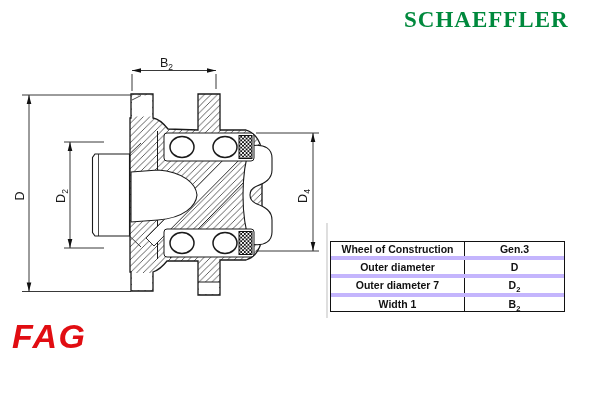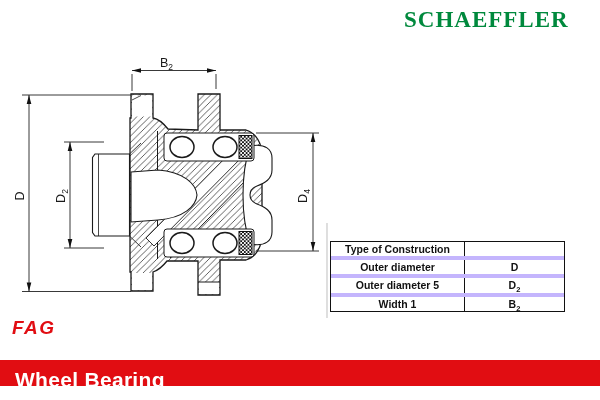--- a/index.html
+++ b/index.html
@@ -13,21 +13,21 @@
   
   .spec-table{position:absolute;left:330px;top:241px;width:233px;border:1.5px solid #111;background:#fff;}
   .spec-row{display:flex;border-top:4px solid #c4b5fd;}
   .spec-row:first-child{border-top:none;}
   .spec-cell{text-align:center;font-size:10.5px;font-weight:bold;color:#111;
              line-height:14.2px;height:14.2px;white-space:nowrap;overflow:hidden;}
   .spec-label{width:133px;border-right:1.2px solid #111;}
   .spec-value{flex:1;}
   .spec-cell sub{font-size:7.5px;line-height:0;}
   
-  .fag{position:absolute;left:12px;top:317px;font-size:19px;font-weight:bold;font-style:italic;
+  .fag{position:absolute;left:12px;top:317px;font-size:34px;font-weight:bold;font-style:italic;
        letter-spacing:1.5px;color:#E10D12;}
   
   .footer{position:absolute;left:0;top:360px;width:600px;height:40px;background:#E10D12;
           display:flex;align-items:center;}
   .footer-title{color:#fff;font-weight:bold;font-size:21px;padding-left:15px;letter-spacing:.3px;}
   svg text{font-family:"Liberation Sans",sans-serif;font-size:12.5px;fill:#1a1a1a;}
 </style>
 </head>
 <body>
 
@@ -116,35 +116,33 @@
       <line x1="256" y1="251" x2="319" y2="251"></line>
       <line x1="313" y1="133" x2="313" y2="251"></line>
     </g>
     <polygon points="313,133 310.7,142 315.3,142" fill="#111"></polygon>
     <polygon points="313,251 310.7,242 315.3,242" fill="#111"></polygon>
     <text transform="translate(307,196) rotate(-90)" text-anchor="middle"><tspan>D</tspan><tspan dy="3" font-size="8.5">4</tspan></text>
   </svg>
 
   <div class="spec-table">
     <div class="spec-row">
-      <div class="spec-cell spec-label">Type of Construction</div>
+      <div class="spec-cell spec-label">Wheel of Construction</div>
+      <div class="spec-cell spec-value"><span>Gen.3</span><sub></sub></div>
     </div>
     <div class="spec-row">
       <div class="spec-cell spec-label">Outer diameter</div>
       <div class="spec-cell spec-value"><span>D</span><sub></sub></div>
     </div>
     <div class="spec-row">
-      <div class="spec-cell spec-label">Outer diameter 5</div>
+      <div class="spec-cell spec-label">Outer diameter 7</div>
       <div class="spec-cell spec-value"><span>D</span><sub>2</sub></div>
     </div>
     <div class="spec-row">
       <div class="spec-cell spec-label">Width 1</div>
       <div class="spec-cell spec-value"><span>B</span><sub>2</sub></div>
     </div>
   </div>
 
   <div class="fag">FAG</div>
 
-  <div class="footer">
-    <span class="footer-title">Wheel Bearing</span>
-  </div>
 
 </div>
 
 </body></html>

